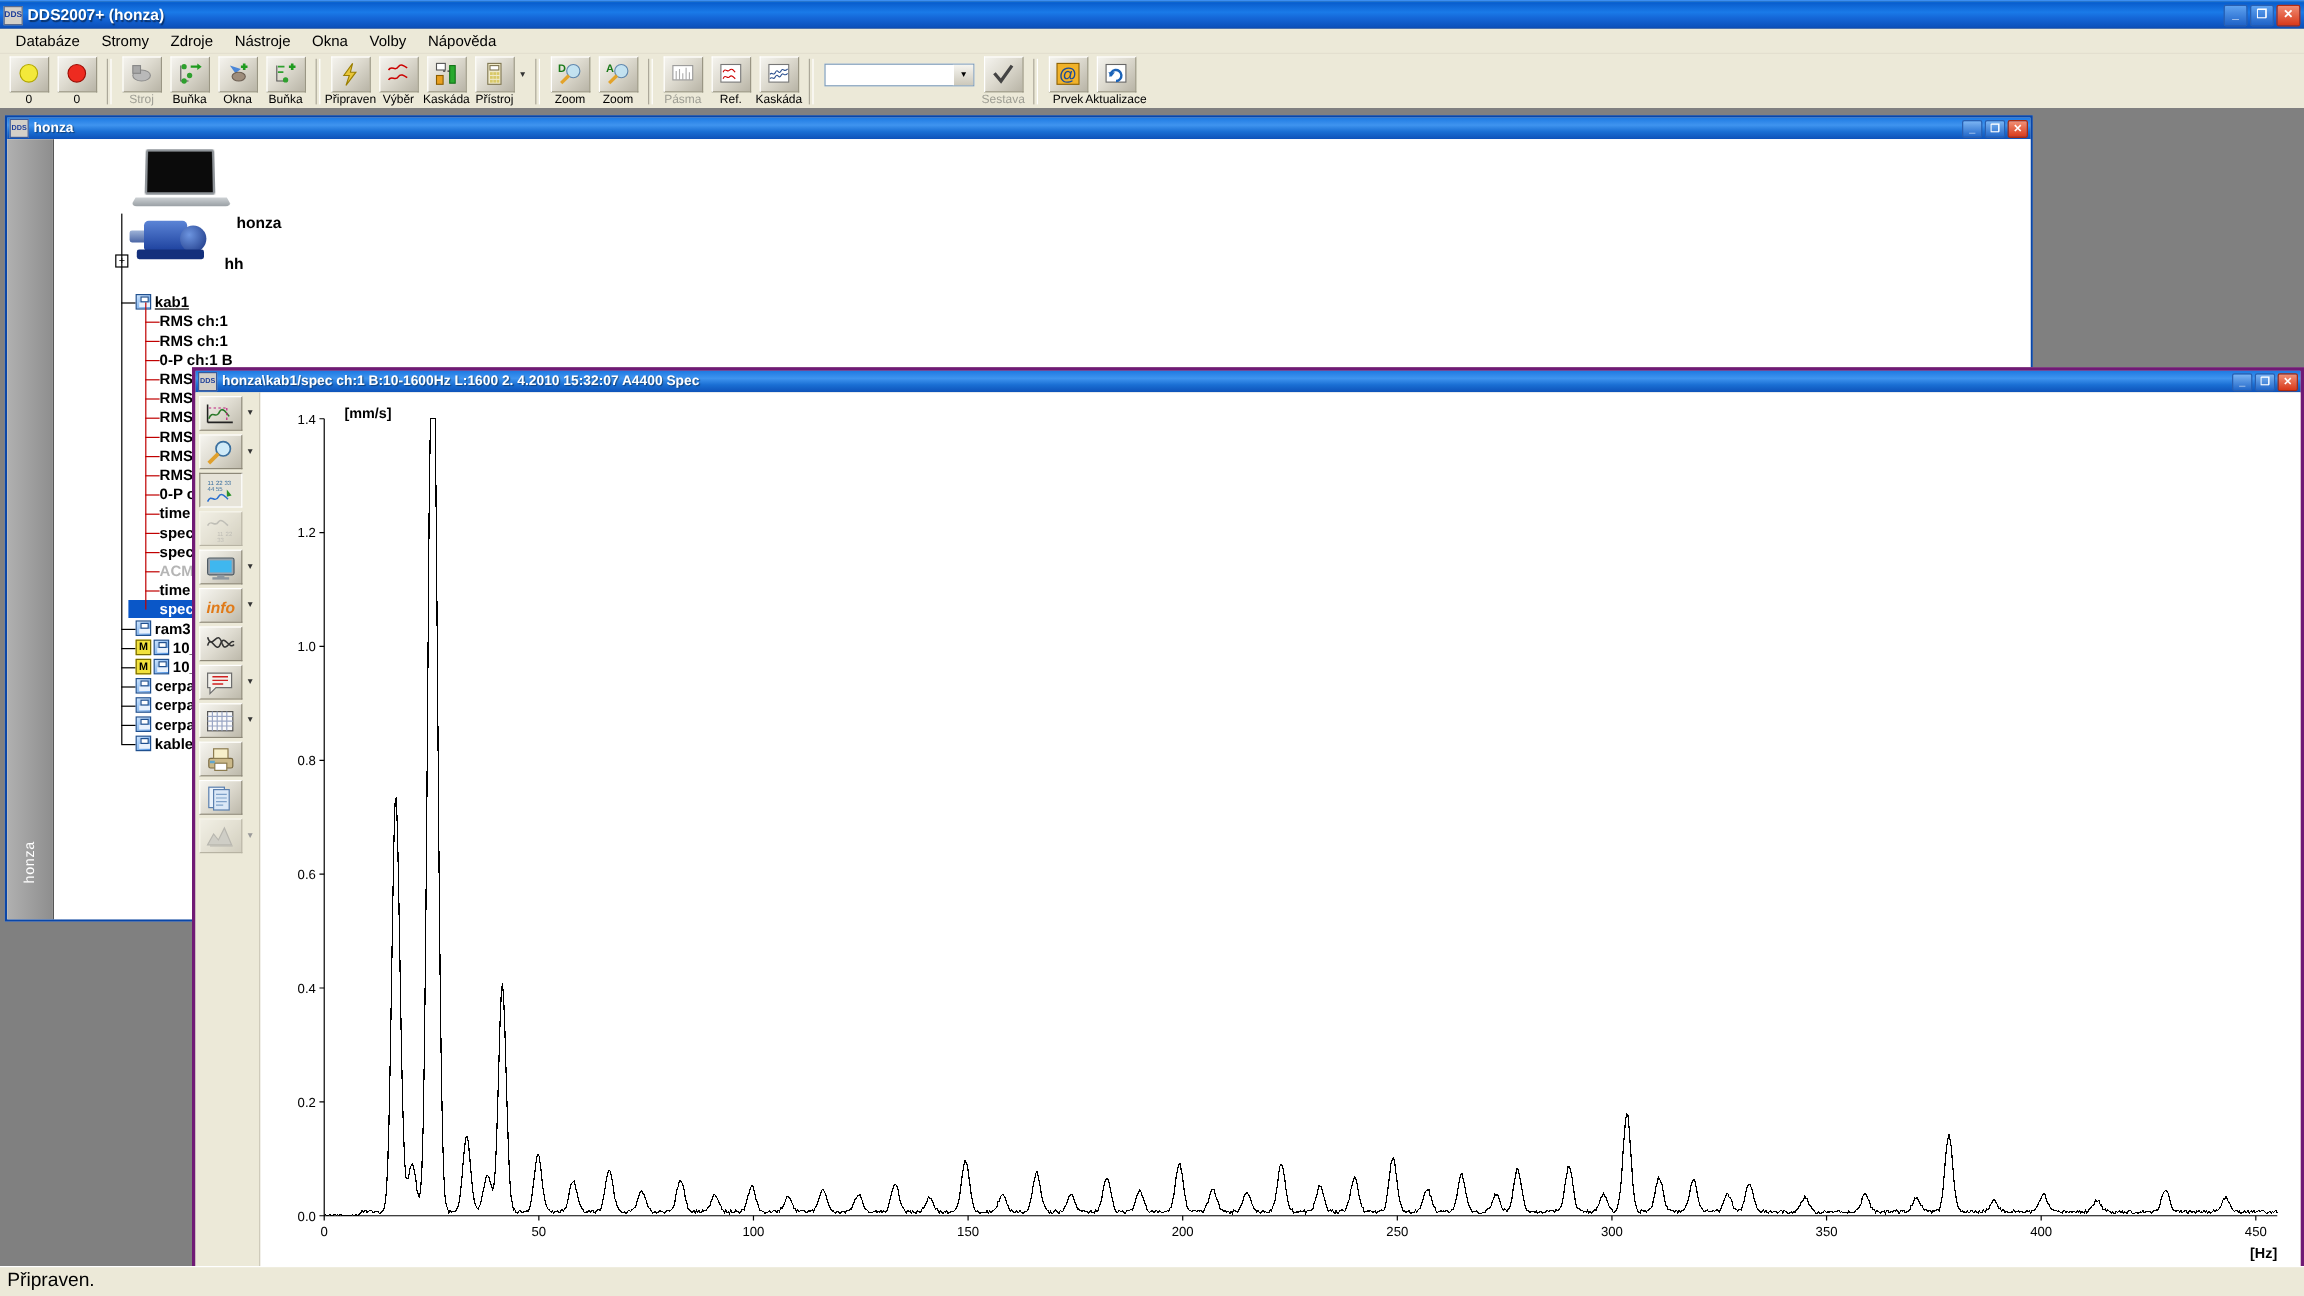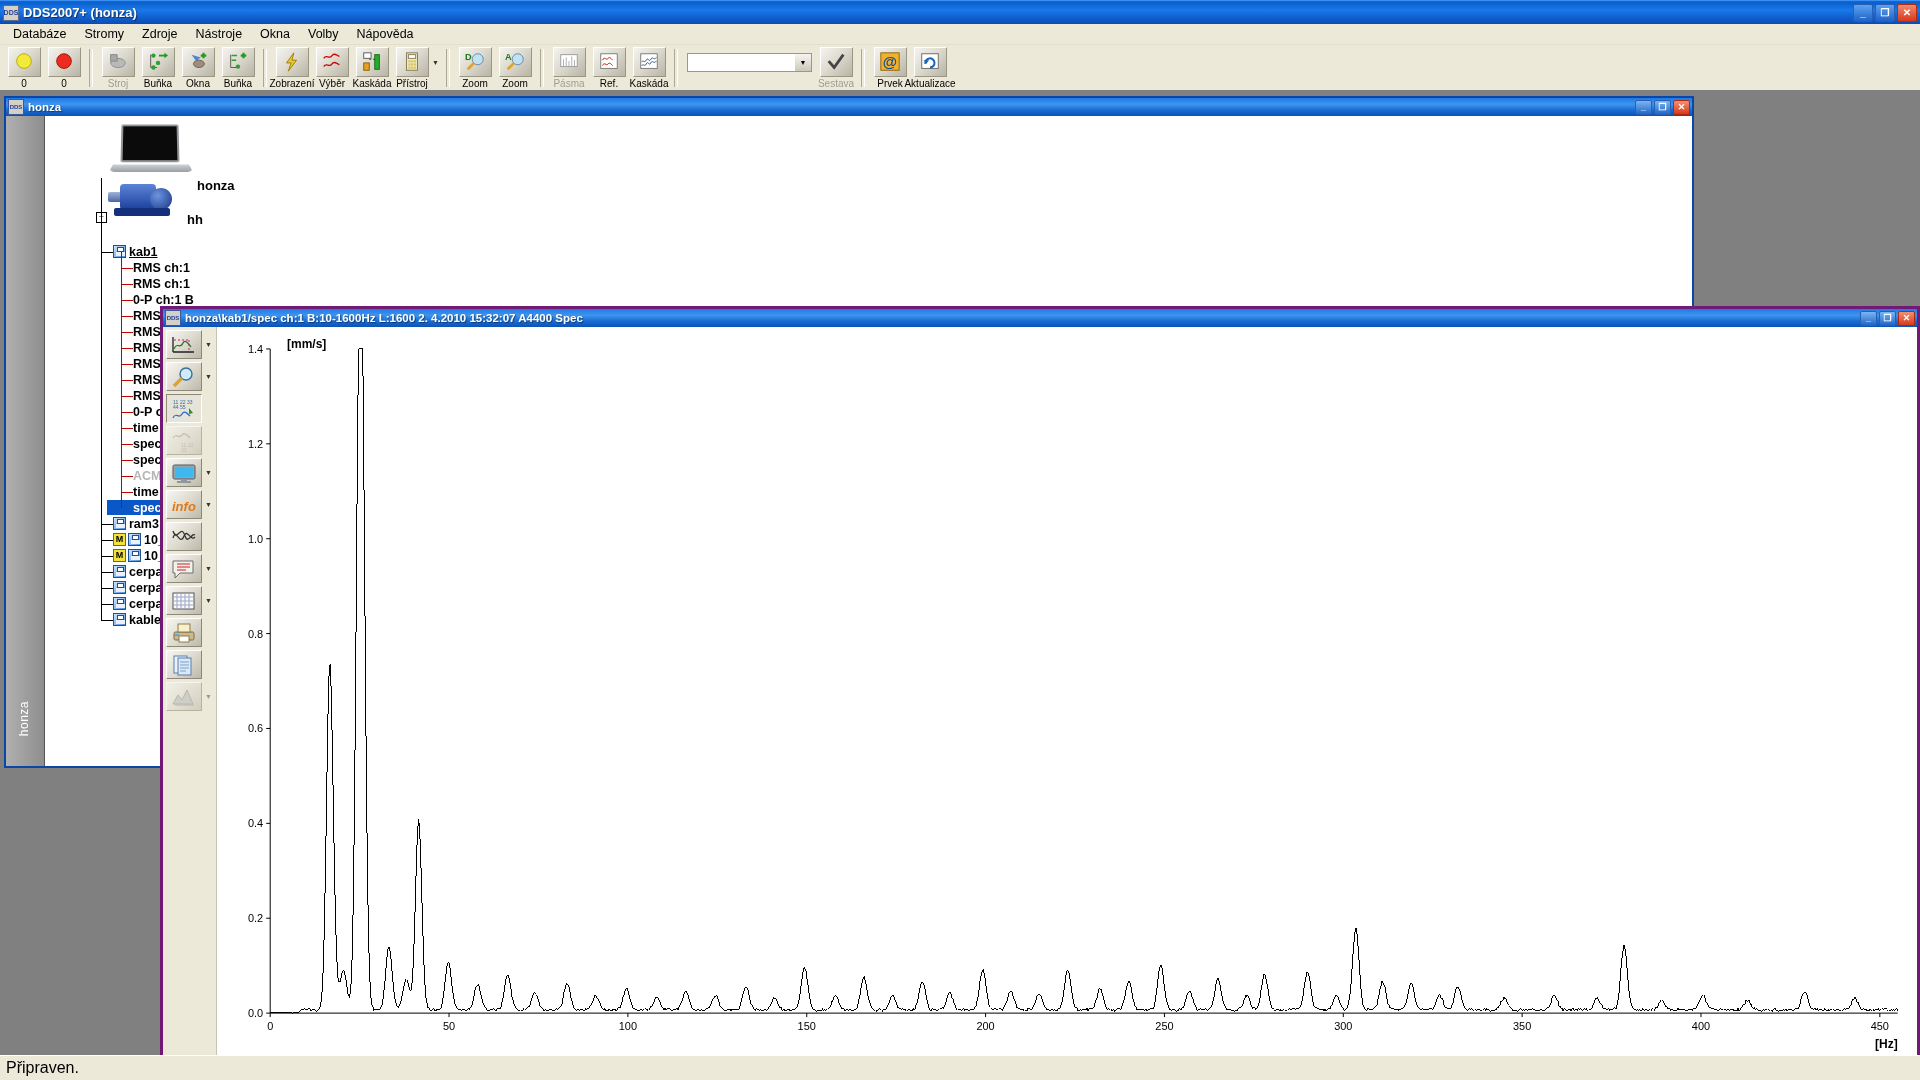--- a/index.html
+++ b/index.html
@@ -267,21 +267,21 @@
         </div>
       </div>
       <div class="tsep"></div>
       <div class="tgrp">
         <div class="tbtn">
           <div class="tico">
             <svg width="24" height="22" viewBox="0 0 24 24">
               <path d="M14 2l-8 11h5l-3 9 9-12h-5z" fill="#e8c63a" stroke="#9a7e00"></path>
             </svg>
           </div>
-          <div class="tlab">Zobrazení</div>
+          <div class="tlab">Připraven</div>
         </div>
         <div class="tbtn">
           <div class="tico">
             <svg width="24" height="22" viewBox="0 0 24 24">
               <path d="M3 8c3-5 6 2 9-3 2-3 5-1 8 1" stroke="#c00" fill="none" stroke-width="1.4"></path>
               <path d="M3 17c3-5 6 2 9-3 2-3 5-1 8 1" stroke="#c00" fill="none" stroke-width="1.4"></path>
             </svg>
           </div>
           <div class="tlab">Výběr</div>
         </div>

